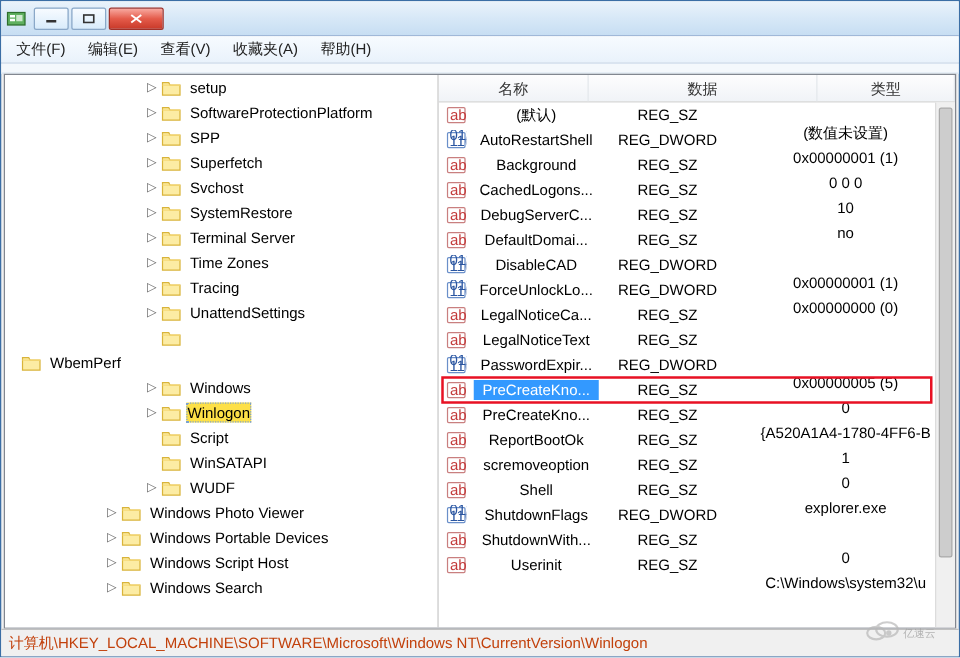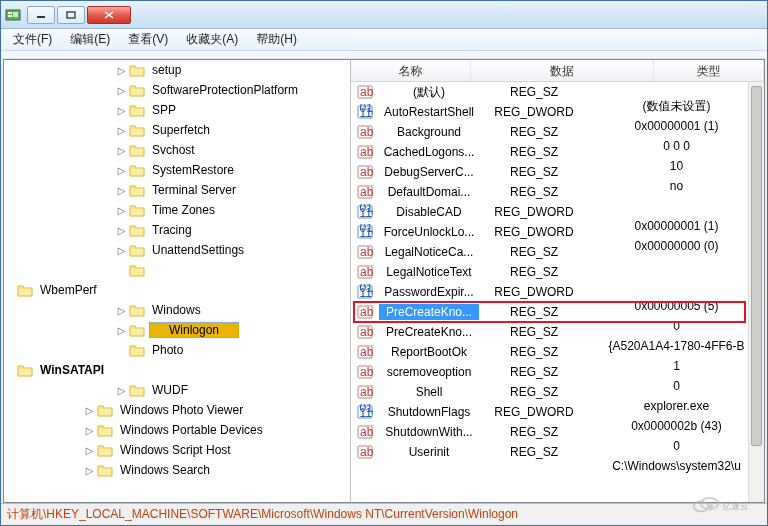--- a/index.html
+++ b/index.html
@@ -20,21 +20,21 @@
 
 .client { flex:1; display:flex; background:#fff; border:1px solid #828790; margin:0 2px; overflow:hidden; }
 
 .tree { width:347px; border-right:1px solid #c0c0c0; overflow:auto; background:#fff; }
 .list { flex:1; overflow:auto; background:#fff; position:relative;text-align:center; }
 
 .tree-row { display:flex; align-items:center; height:20px; white-space:nowrap; }
 .tree-row .tw { display:inline-block; width:11px; height:11px; margin-right:2px; color:#6b6b6b; font-size:10px; line-height:11px; text-align:center; }
 .tree-row .fld { width:16px; height:13px; margin-right:4px; display:inline-block; }
 .tree-row .lbl { padding:1px 3px; }
-.tree-row.selected .lbl { background:#eab308; border:1px dotted #7da2ce; padding:0 19px; }
+.tree-row.selected .lbl { background:#fde047; border:1px dotted #7da2ce; padding:0 0; }
 .folder-svg { width:16px; height:13px; }
 
 .list-header { display:flex; background:linear-gradient(#fdfdfe,#f0f3f7); border-bottom:1px solid #d5d5d5; position:sticky; top:0; height:22px; }
 .list-header .col { padding:3px 6px; border-right:1px solid #e3e7ec; color:#333; }
 .col-name { width:120px; }
 .col-type { width:110px; }
 .col-data { flex:1; }
 
 .list-row { display:flex; align-items:center; height:20px; padding-left:4px; }
 .list-row .ic { width:20px; height:16px; margin-right:4px; display:inline-flex; align-items:center; justify-content:center; flex-shrink:0; }
@@ -214,23 +214,23 @@
               <path d="M1 4 L15 4" stroke="#f6da79"></path>
             </svg></span>
           <span class="lbl">Winlogon</span>
         </div>
         <div class="tree-row" style="padding-left: 112px;">
           <span class="tw"></span>
           <span class="fld"><svg class="folder-svg" viewBox="0 0 16 13">
               <path d="M1 3 L1 12 L15 12 L15 4 L7 4 L6 2 L1 2 Z" fill="#fceca4" stroke="#d9b43a"></path>
               <path d="M1 4 L15 4" stroke="#f6da79"></path>
             </svg></span>
-          <span class="lbl">Photo</span>
-        </div>
-        <div class="tree-row" style=" font-weight: bold;">
+          <span class="lbl">Script</span>
+        </div>
+        <div class="tree-row" style="padding-left: 112px;">
           <span class="tw"></span>
           <span class="fld"><svg class="folder-svg" viewBox="0 0 16 13">
               <path d="M1 3 L1 12 L15 12 L15 4 L7 4 L6 2 L1 2 Z" fill="#fceca4" stroke="#d9b43a"></path>
               <path d="M1 4 L15 4" stroke="#f6da79"></path>
             </svg></span>
           <span class="lbl">WinSATAPI</span>
         </div>
         <div class="tree-row" style="padding-left: 112px;">
           <span class="tw">▷</span>
           <span class="fld"><svg class="folder-svg" viewBox="0 0 16 13">
@@ -463,21 +463,20 @@
         <div class="list-row">
           <span class="ic">
             <svg class="dw-icon" viewBox="0 0 16 16">
               <rect x="1" y="2" width="14" height="12" rx="1" fill="#fff" stroke="#6a8fc9"></rect>
               <text x="2.5" y="8" font-size="5.5" fill="#2a55a0" font-family="Tahoma">011</text>
               <text x="2.5" y="13" font-size="5.5" fill="#2a55a0" font-family="Tahoma">110</text>
             </svg>
           </span>
           <span class="c1">ShutdownFlags</span>
           <span class="c2">REG_DWORD</span>
-          <span class="c3">0x0000002b (43)</span>
         </div>
         <div class="list-row">
           <span class="ic">
             <svg class="ab-icon" viewBox="0 0 16 16">
               <rect x="1" y="2" width="14" height="12" rx="1" fill="#fff" stroke="#c97f7f"></rect>
               <text x="3" y="12" font-size="9" fill="#c23a3a" font-family="Tahoma">ab</text>
             </svg>
           </span>
           <span class="c1">ShutdownWith...</span>
           <span class="c2">REG_SZ</span>

